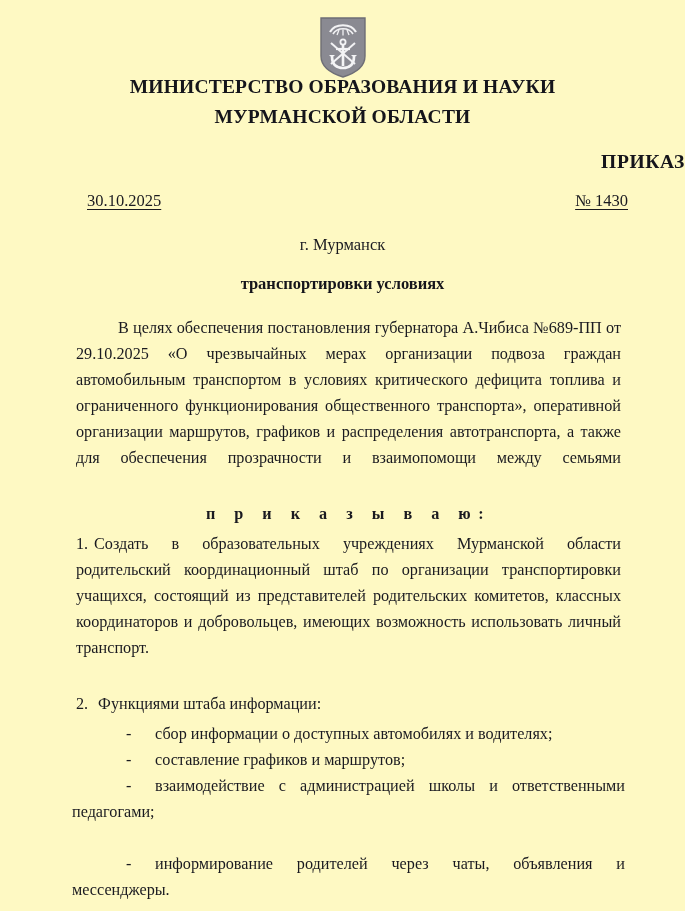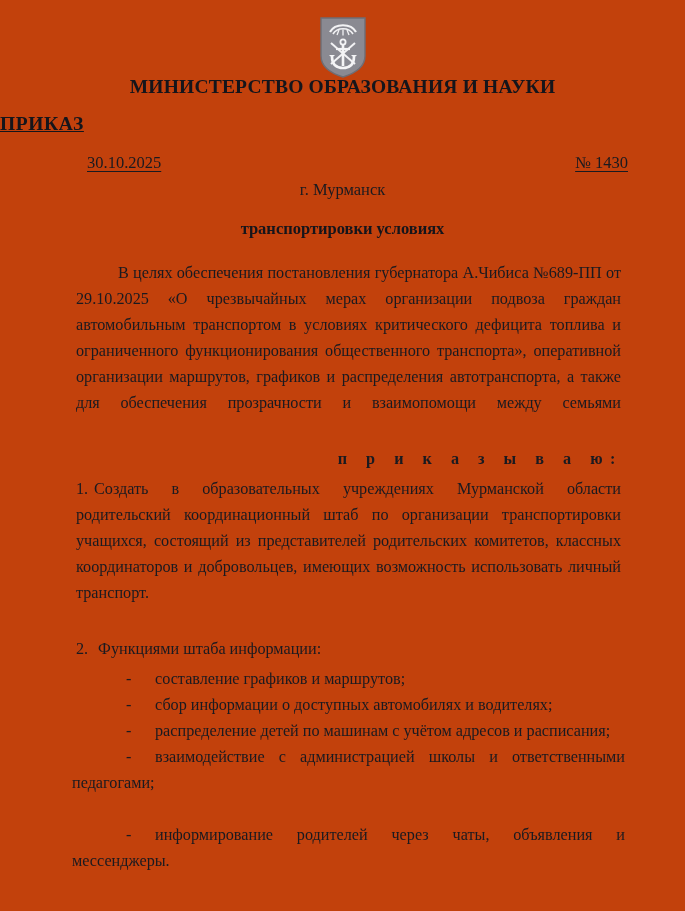--- a/index.html
+++ b/index.html
@@ -12,21 +12,21 @@
     height: 911px;
     font-family: "Liberation Serif", "DejaVu Serif", serif;
     color: #1a1a20;
     position: relative;
     overflow: hidden;
   }
   .page {
     position: relative;
     width: 685px;
     height: 911px;
-    background: #c2410c;
+    background: #fef9c3;
     padding: 0;
     box-sizing: border-box;
   }
 
   
   .emblem-wrap {
     width: 100%;
     text-align: center;
     padding-top: 16px;
     height: 72px;
@@ -43,27 +43,26 @@
   .org-header {
     text-align: center;
     font-weight: bold;
     font-size: 19.5px;
     letter-spacing: 0.2px;
     line-height: 30px;
     color: #15151b;
   }
   .org-header .ln { display: block; }
   .doc-kind {
-    text-align: left;
+    text-align: right;
     font-weight: bold;
     font-size: 19.5px;
     letter-spacing: 0.6px;
-    margin-top: 11px;
+    margin-top: 19px;
     color: #15151b;
-    text-decoration: underline;
   }
 
   
   .meta-row {
     position: relative;
     height: 26px;
     margin-top: 18px;
     padding: 0 60px 0 72px;
     box-sizing: border-box;
     font-size: 16.5px;
@@ -79,21 +78,21 @@
     position: absolute;
     right: 57px;
     top: 0;
     text-decoration: underline;
     text-underline-offset: 3px;
   }
 
   .city {
     text-align: center;
     font-size: 16.5px;
-    margin-top: 1px;
+    margin-top: 18px;
     color: #1a1a20;
   }
 
   .doc-title {
     text-align: center;
     font-weight: bold;
     font-size: 16.5px;
     line-height: 24px;
     margin-top: 17px;
     padding: 0 90px;
@@ -118,21 +117,21 @@
   }
   .para::after {
     content: "";
     display: inline-block;
     width: 100%;
   }
   .order-word {
     font-weight: bold;
     letter-spacing: 7.5px;
     margin: 2px;
-    text-align: right;
+    text-align: center;
     text-indent: 0;
   }
 
   
   .item {
     position: relative;
     margin: 4px;
     text-align: justify;
     text-justify: inter-word;
     padding-left: 0;
@@ -195,20 +194,21 @@
         <path d="M18 33 H32" stroke="#f4f4f6" stroke-width="2.2"></path>
         <path d="M14 41 C14 49 19 52 25 52 C31 52 36 49 36 41" fill="none" stroke="#f4f4f6" stroke-width="2.6"></path>
         <path d="M11 39 L14 42 L17 39" fill="#f4f4f6"></path>
         <path d="M33 39 L36 42 L39 39" fill="#f4f4f6"></path>
       </svg>
     </span>
   </div>
 
   <div class="org-header">
     <span class="ln">МИНИСТЕРСТВО ОБРАЗОВАНИЯ И НАУКИ</span>
+    <span class="ln">МУРМАНСКОЙ ОБЛАСТИ</span>
   </div>
   <div class="doc-kind">ПРИКАЗ</div>
 
   <div class="meta-row">
     <span class="meta-date">30.10.2025</span>
     <span class="meta-number">№ 1430</span>
   </div>
 
   <div class="city">г. Мурманск</div>
 
@@ -219,24 +219,23 @@
   <div class="body">
 
     <p class="para">В целях обеспечения постановления губернатора А.Чибиса №689-ПП от 29.10.2025 «О чрезвычайных мерах организации подвоза граждан автомобильным транспортом в условиях критического дефицита топлива и ограниченного функционирования общественного транспорта», оперативной организации маршрутов, графиков и распределения автотранспорта, а также для обеспечения прозрачности и взаимопомощи между семьями</p>
 
     <p class="order-word">п р и к а з ы в а ю:</p>
 
     <p class="item"><span class="item-lead"><span class="item-num">1.</span>&nbsp;</span><span>Создать в образовательных учреждениях Мурманской области родительский координационный штаб по организации транспортировки учащихся, состоящий из представителей родительских комитетов, классных координаторов и добровольцев, имеющих возможность использовать личный транспорт.</span></p>
 
     <p class="item item-nofill"><span class="item-lead"><span class="item-num">2.</span>&nbsp;&nbsp;</span><span>Функциями штаба информации:</span></p>
 
+    <p class="sub sub-nofill"><span class="dash-wide">-</span><span>сбор информации о доступных автомобилях и водителях;</span></p>
+
     <p class="sub sub-nofill"><span class="dash-wide">-</span><span>составление графиков и маршрутов;</span></p>
 
-    <p class="sub sub-nofill"><span class="dash-wide">-</span><span>сбор информации о доступных автомобилях и водителях;</span></p>
-
-    <p class="sub sub-nofill"><span class="dash-wide">-</span><span>распределение детей по машинам с учётом адресов и расписания;</span></p>
 
     <p class="sub"><span class="dash-wide">-</span><span>взаимодействие с администрацией школы и ответственными педагогами;</span></p>
 
     <p class="sub sub-nofill"><span class="dash-wide">-</span><span>информирование родителей через чаты, объявления и мессенджеры.</span></p>
 
   </div>
 </div>
 
 </body></html>

